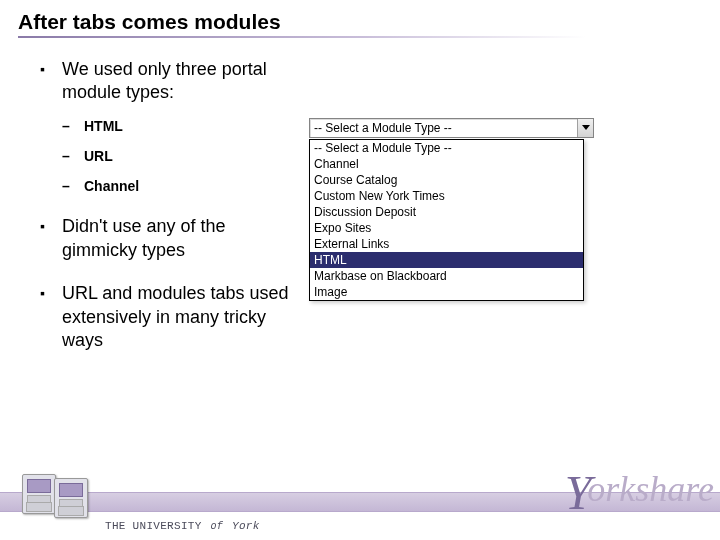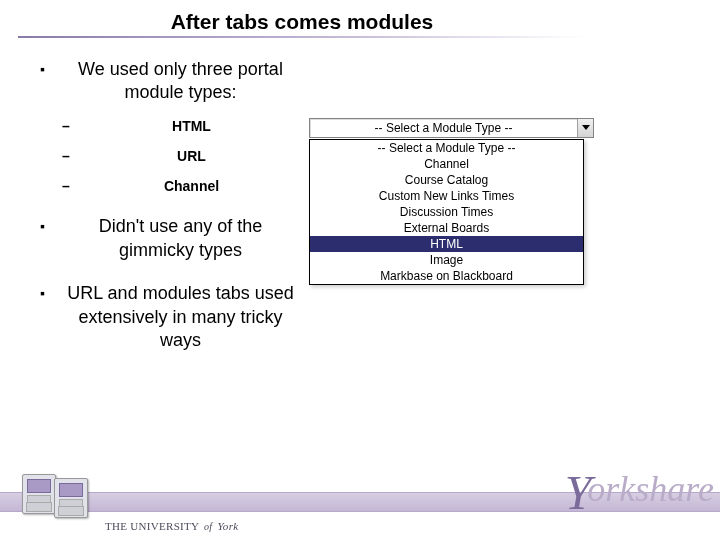--- a/index.html
+++ b/index.html
@@ -1,17 +1,17 @@
 <!DOCTYPE html>
 <html><head>
 <meta charset="utf-8">
 <style>
   * { margin: 0; padding: 0; box-sizing: border-box; }
   html, body { width: 720px; height: 540px; font-family: Verdana, Geneva, sans-serif; background: #fff; overflow: hidden; }
-  .slide { position: relative; width: 604px; height: 540px; text-align: center; }
+  .slide { position: relative; width: 604px; height: 540px; }
   .title-wrap { padding: 10px 18px 0 18px; }
   .title { font-size: 21px; font-weight: bold; color: #000; }
   .title-underline { height: 2px; background: linear-gradient(to right, #8a7aa8, #c8bdd9 60%, rgba(200,189,217,0)); margin-top: 2px; }
   .body { display: flex; padding: 20px 10px 0 40px; }
   .left { width: 370px; }
   .right { width: 300px; padding-top: 60px; padding-left: 10px; }
   ul.main { list-style: none; font-size: 18px; color: #000; }
   ul.main > li { margin-bottom: 20px; padding-left: 22px; position: relative; line-height: 1.3; }
   ul.main > li::before { content: "▪"; position: absolute; left: 0; top: 2px; font-size: 14px; }
   ul.sub { list-style: none; margin-top: 12px; font-size: 14px; font-weight: bold; }
@@ -27,21 +27,21 @@
   .combo-open .opt { padding: 1px 4px; white-space: nowrap; overflow: hidden; }
   .combo-open .opt.sel { background: #2b2d6e; color: #fff; }
   .behind-btn { position: absolute; right: -12px; top: 55px; width: 16px; height: 18px; background: linear-gradient(#f0f0f0,#d4d4d4); border: 1px solid #a0a0a0; display: flex; align-items: center; justify-content: center; z-index: -1; }
   .behind-pen { position: absolute; right: -12px; top: 78px; font-size: 16px; color: #555; z-index: -1; }
   .footer { position: absolute; bottom: 0; left: 0; width: 720px; height: 68px; }
   .foot-stripe { position: absolute; bottom: 28px; left: 0; width: 720px; height: 20px; background: linear-gradient(to bottom, #d7cee2, #c4b7d5); border-top: 1px solid #b8a9cc; border-bottom: 1px solid #b8a9cc; }
   .foot-servers { position: absolute; bottom: 20px; left: 22px; width: 70px; height: 56px; }
   .srv { position: absolute; width: 34px; height: 40px; background: #e2e2ea; border: 1px solid #999; border-radius: 2px; box-shadow: 1px 1px 2px rgba(0,0,0,0.3); }
   .srv::before { content:""; position: absolute; top: 4px; left: 4px; right: 4px; height: 12px; background: #a89ac4; border: 1px solid #7a6b9a; }
   .srv::after { content:""; position: absolute; top: 20px; left: 4px; right: 4px; height: 6px; background: #cfcfd6; border: 1px solid #aaa; box-shadow: 0 8px 0 #cfcfd6, 0 8px 0 1px #aaa; }
-  .univ { position: absolute; bottom: 8px; left: 105px; font-family: Liberation Serif, serif; font-size: 11px; color: #4a4a5a; letter-spacing: 0.3px; }
+  .univ { position: absolute; bottom: 8px; left: 105px; font-family: Liberation Mono, monospace; font-size: 11px; color: #4a4a5a; letter-spacing: 0.3px; }
   .univ .of { font-style: italic; font-size: 10px; margin: 0 2px; }
   .univ .york { font-style: italic; }
   .logo { position: absolute; bottom: 28px; right: 6px; font-family: Georgia, 'Times New Roman', serif; font-size: 36px; color: #b9acc9; font-style: italic; white-space: nowrap; }
   .logo .y { font-size: 48px; color: #7a6b9a; font-style: italic; display: inline-block; transform: translateY(8px); margin-right: -4px; }
 </style>
 </head>
 <body>
 
 <div class="slide">
 
@@ -80,26 +80,27 @@
           <div class="behind-btn">
             <svg width="8" height="6" viewBox="0 0 8 6">
                 <path d="M0 0 L8 0 L4 5 Z" fill="#000"></path>
               </svg>
           </div>
           <div class="behind-pen">✎</div>
           <div class="combo-open">
             <div class="opt">-- Select a Module Type --</div>
             <div class="opt">Channel</div>
             <div class="opt">Course Catalog</div>
-            <div class="opt">Custom New Links Times</div>
-            <div class="opt">Discussion Times</div>
-            <div class="opt">External Boards</div>
+            <div class="opt">Custom New York Times</div>
+            <div class="opt">Discussion Deposit</div>
+            <div class="opt">Expo Sites</div>
+            <div class="opt">External Links</div>
             <div class="opt sel">HTML</div>
+            <div class="opt">Markbase on Blackboard</div>
             <div class="opt">Image</div>
-            <div class="opt">Markbase on Blackboard</div>
           </div>
         </div>
       </div>
     </div>
   </div>
 
   <div class="footer">
     <div class="foot-stripe"></div>
     <div class="foot-servers">
       <div class="srv" style="left:0;top:10px"></div>

